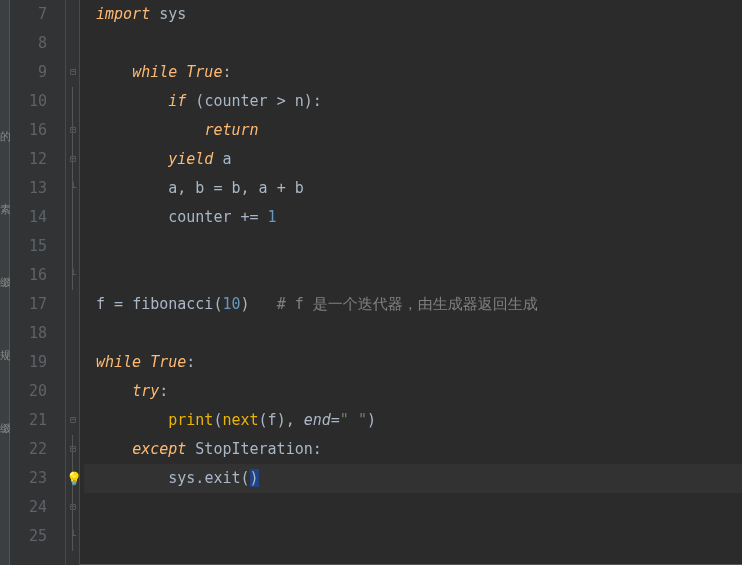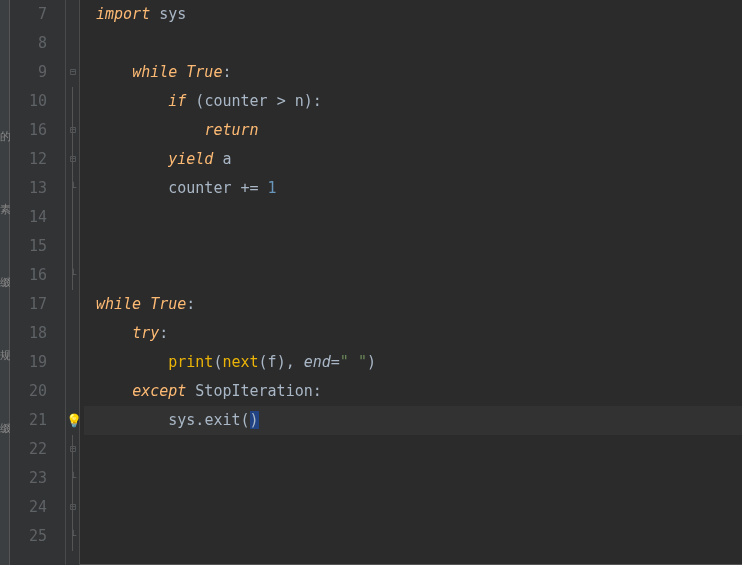--- a/index.html
+++ b/index.html
@@ -154,23 +154,25 @@
     <div class="fold-mark" style="top: 531px;">└</div>
     <div class="fold-line" style="top: 522px; height: 29px;"></div>
   </div>
 <div class="editor" id="editor">
   <div class="line"><span class="kw">import </span><span class="ident">sys</span></div>
     <div class="line"></div>
     <div class="line"><span class="txt">    </span><span class="kw">while </span><span class="kw">True</span><span class="op">:</span></div>
     <div class="line"><span class="txt">        </span><span class="kw">if </span><span class="op">(</span><span class="txt">counter </span><span class="op">&gt; </span><span class="txt">n</span><span class="op">):</span></div>
     <div class="line"><span class="txt">            </span><span class="kw">return</span></div>
     <div class="line"><span class="txt">        </span><span class="kw">yield </span><span class="txt">a</span></div>
+    <div class="line"><span class="txt">        a</span><span class="op">, </span><span class="txt">b </span><span class="op">= </span><span class="txt">b</span><span class="op">, </span><span class="txt">a </span><span class="op">+ </span><span class="txt">b</span></div>
     <div class="line"><span class="txt">        counter </span><span class="op">+= </span><span class="num">1</span></div>
     <div class="line"></div>
     <div class="line"></div>
+    <div class="line"><span class="txt">f </span><span class="op">= </span><span class="txt">fibonacci(</span><span class="num">10</span><span class="op">)   </span><span class="cmt"># f 是一个迭代器，由生成器返回生成</span></div>
     <div class="line"></div>
     <div class="line"><span class="kw">while </span><span class="kw">True</span><span class="op">:</span></div>
     <div class="line"><span class="txt">    </span><span class="kw">try</span><span class="op">:</span></div>
     <div class="line"><span class="txt">        </span><span class="builtin">print</span><span class="op">(</span><span class="builtin">next</span><span class="op">(</span><span class="txt">f</span><span class="op">)</span><span class="op">, </span><span class="param">end</span><span class="op">=</span><span class="str">" "</span><span class="op">)</span></div>
     <div class="line"><span class="txt">    </span><span class="kw">except </span><span class="txt">StopIteration</span><span class="op">:</span></div>
     <div class="line highlight-line" style="position: relative;"><span class="bulb">💡</span><span class="txt">        sys.</span><span class="txt">exit</span><span class="op">(</span><span class="cursor-bg">)</span></div>
     <div class="bottom-border"></div>
 </div>
 
 </body></html>

